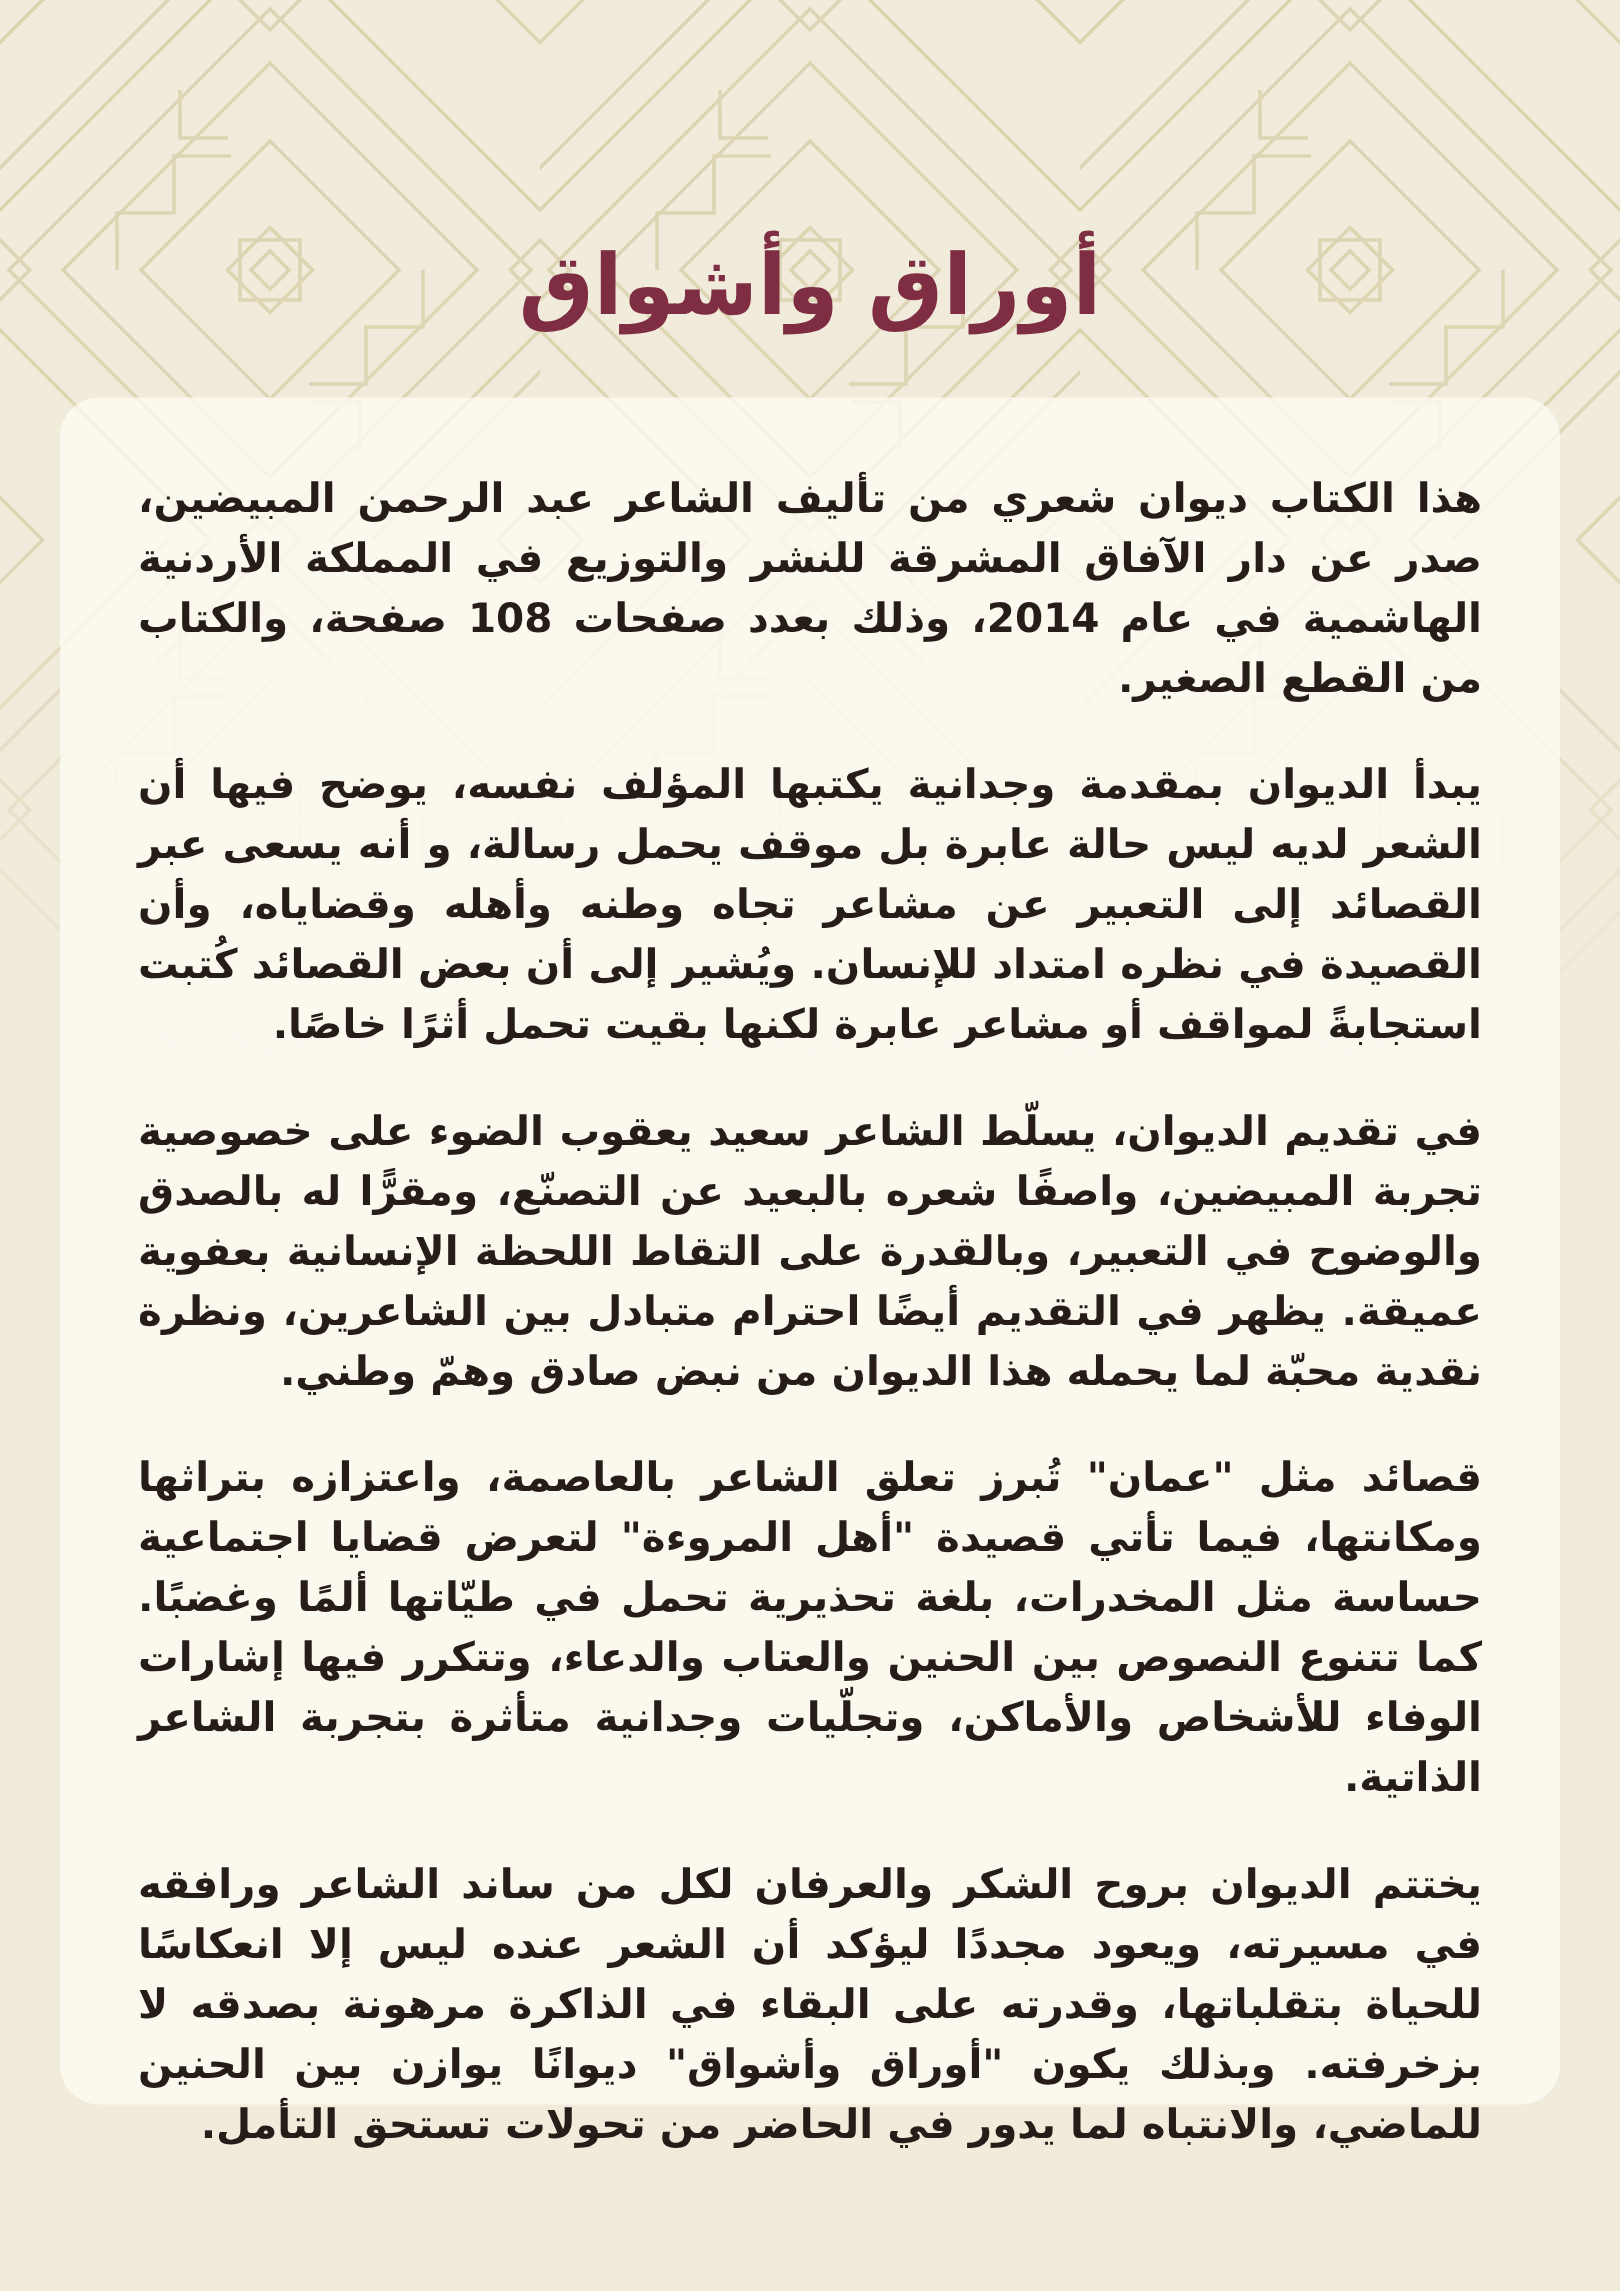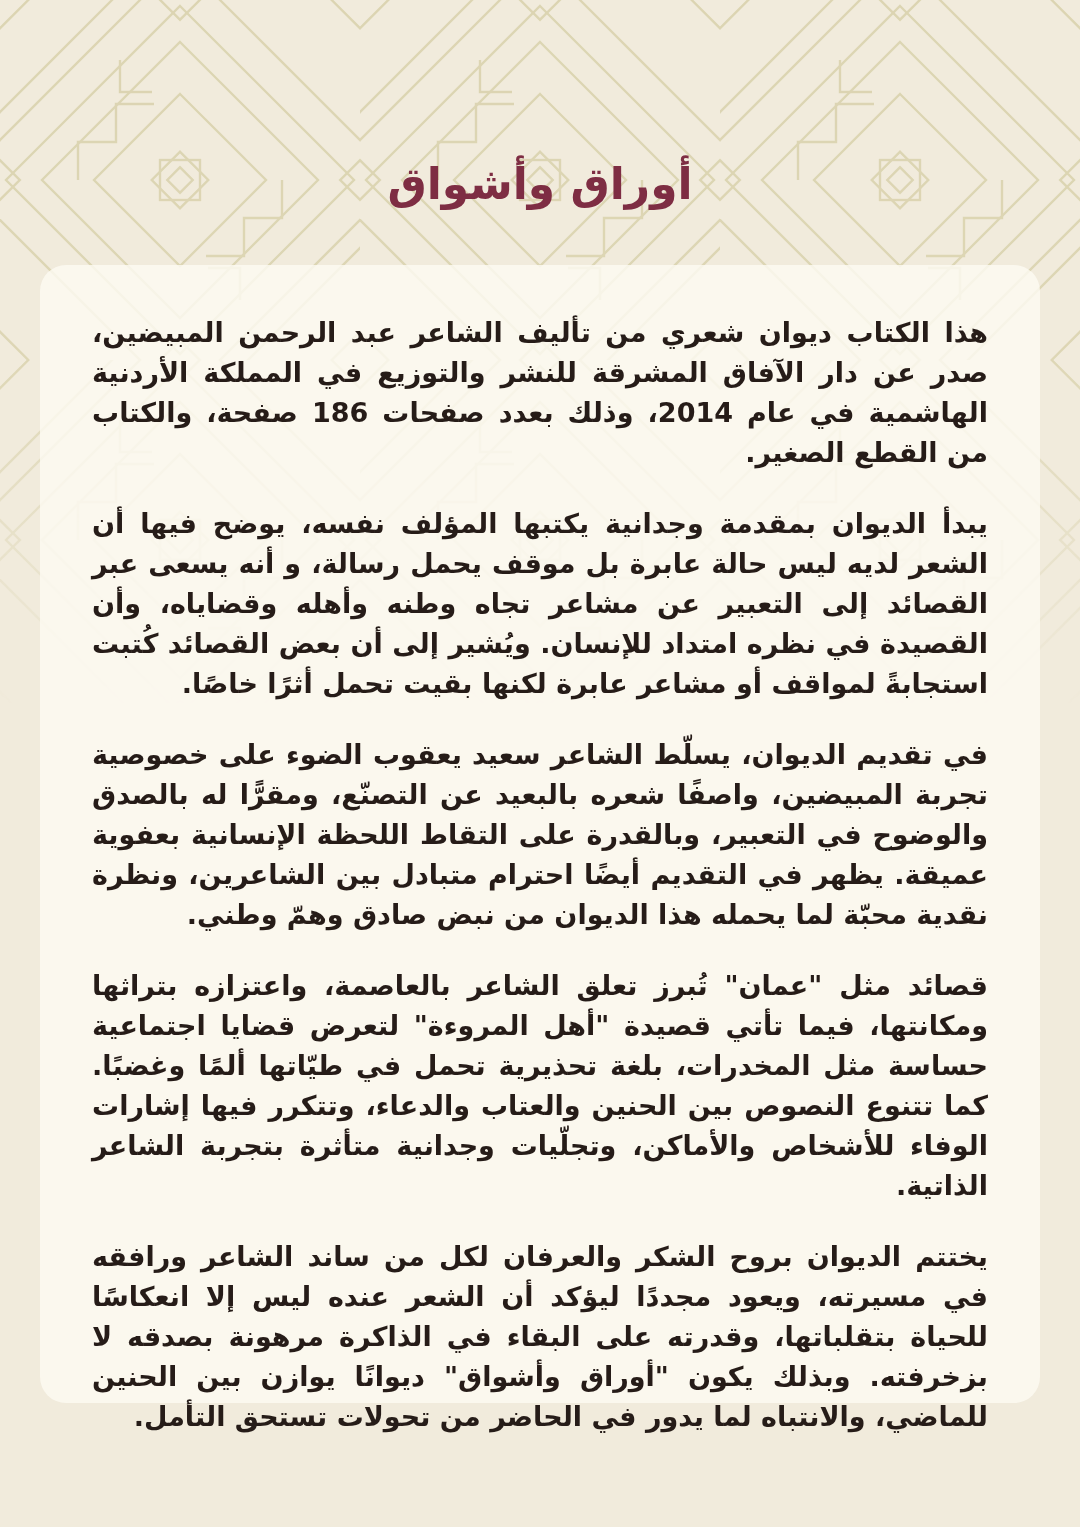--- a/index.html
+++ b/index.html
@@ -28,21 +28,21 @@
     -webkit-mask-image:linear-gradient(to bottom,rgba(0,0,0,.95) 0%,rgba(0,0,0,.9) 40%,rgba(0,0,0,0) 82%);
     mask-image:linear-gradient(to bottom,rgba(0,0,0,.95) 0%,rgba(0,0,0,.9) 40%,rgba(0,0,0,0) 82%);
     pointer-events:none;
   }
   .page-title{
     position:absolute;
     top:158px;left:0;
     width:1080px;
     text-align:center;
     direction:rtl;
-    font-size:44px;
+    font-size:56px;
     font-weight:bold;
     color:var(--title-color);
     letter-spacing:0;
     z-index:3;
   }
   .content-card{
     position:absolute;
     top:265px;left:40px;
     width:1000px;height:1138px;
     background:var(--card-bg);
@@ -104,20 +104,20 @@
           </g>
         </pattern>
       </defs>
       <rect width="1080" height="860" fill="url(#geo)"></rect>
     </svg>
   </div>
 
   <h1 class="page-title">أوراق وأشواق</h1>
 
   <div class="content-card">
-    <p>هذا الكتاب ديوان شعري من تأليف الشاعر عبد الرحمن المبيضين، صدر عن دار الآفاق المشرقة للنشر والتوزيع في المملكة الأردنية الهاشمية في عام 2014، وذلك بعدد صفحات 186 صفحة، والكتاب من القطع الصغير.</p>
+    <p>هذا الكتاب ديوان شعري من تأليف الشاعر عبد الرحمن المبيضين، صدر عن دار الآفاق المشرقة للنشر والتوزيع في المملكة الأردنية الهاشمية في عام 2014، وذلك بعدد صفحات 108 صفحة، والكتاب من القطع الصغير.</p>
     <p>يبدأ الديوان بمقدمة وجدانية يكتبها المؤلف نفسه، يوضح فيها أن الشعر لديه ليس حالة عابرة بل موقف يحمل رسالة، و أنه يسعى عبر القصائد إلى التعبير عن مشاعر تجاه وطنه وأهله وقضاياه، وأن القصيدة في نظره امتداد للإنسان. ويُشير إلى أن بعض القصائد كُتبت استجابةً لمواقف أو مشاعر عابرة لكنها بقيت تحمل أثرًا خاصًا.</p>
     <p>في تقديم الديوان، يسلّط الشاعر سعيد يعقوب الضوء على خصوصية تجربة المبيضين، واصفًا شعره بالبعيد عن التصنّع، ومقرًّا له بالصدق والوضوح في التعبير، وبالقدرة على التقاط اللحظة الإنسانية بعفوية عميقة. يظهر في التقديم أيضًا احترام متبادل بين الشاعرين، ونظرة نقدية محبّة لما يحمله هذا الديوان من نبض صادق وهمّ وطني.</p>
     <p>قصائد مثل "عمان" تُبرز تعلق الشاعر بالعاصمة، واعتزازه بتراثها ومكانتها، فيما تأتي قصيدة "أهل المروءة" لتعرض قضايا اجتماعية حساسة مثل المخدرات، بلغة تحذيرية تحمل في طيّاتها ألمًا وغضبًا. كما تتنوع النصوص بين الحنين والعتاب والدعاء، وتتكرر فيها إشارات الوفاء للأشخاص والأماكن، وتجلّيات وجدانية متأثرة بتجربة الشاعر الذاتية.</p>
     <p>يختتم الديوان بروح الشكر والعرفان لكل من ساند الشاعر ورافقه في مسيرته، ويعود مجددًا ليؤكد أن الشعر عنده ليس إلا انعكاسًا للحياة بتقلباتها، وقدرته على البقاء في الذاكرة مرهونة بصدقه لا بزخرفته. وبذلك يكون "أوراق وأشواق" ديوانًا يوازن بين الحنين للماضي، والانتباه لما يدور في الحاضر من تحولات تستحق التأمل.</p>
   </div>
 
 </div>
 
 </body></html>

